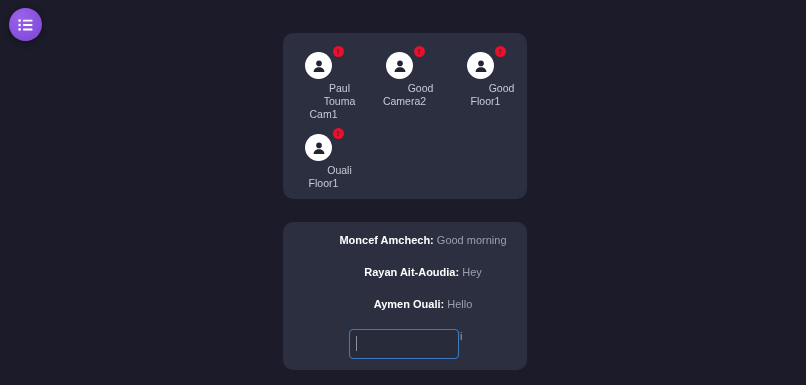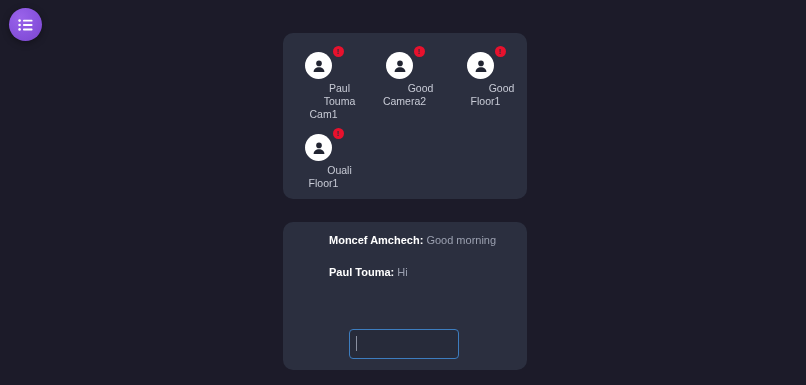--- a/index.html
+++ b/index.html
@@ -117,20 +117,21 @@
     text-align: center;
   }
   .p-name { margin-top: 2px; margin-left: 32px; }
 
   
   .chat-messages {
     position: absolute;
     left: 46px;
     top: 12px;
     right: 10px;
+    text-align: center;
   }
   .chat-line {
     margin: 0 0 19px 0;
     font-size: 11px;
     line-height: 13px;
     white-space: nowrap;
   }
   .chat-sender {
     color: #ffffff;
     font-weight: bold;
@@ -241,19 +242,27 @@
   </div>
 </div>
 
 <div class="panel chat-panel">
   <div class="chat-messages">
     <p class="chat-line">
       <span class="chat-sender">Moncef Amchech:</span>
       <span class="chat-text">Good morning</span>
     </p>
     <p class="chat-line">
+      <span class="chat-sender">Rayan Ait-Aoudia:</span>
+      <span class="chat-text">Hey</span>
+    </p>
+    <p class="chat-line">
+      <span class="chat-sender">Aymen Ouali:</span>
+      <span class="chat-text">Hello</span>
+    </p>
+    <p class="chat-line">
       <span class="chat-sender">Paul Touma:</span>
       <span class="chat-text">Hi</span>
     </p>
   </div>
   <input class="chat-input" type="text" placeholder="" style="">
   <div class="caret"></div>
 </div>
 
 </body></html>

